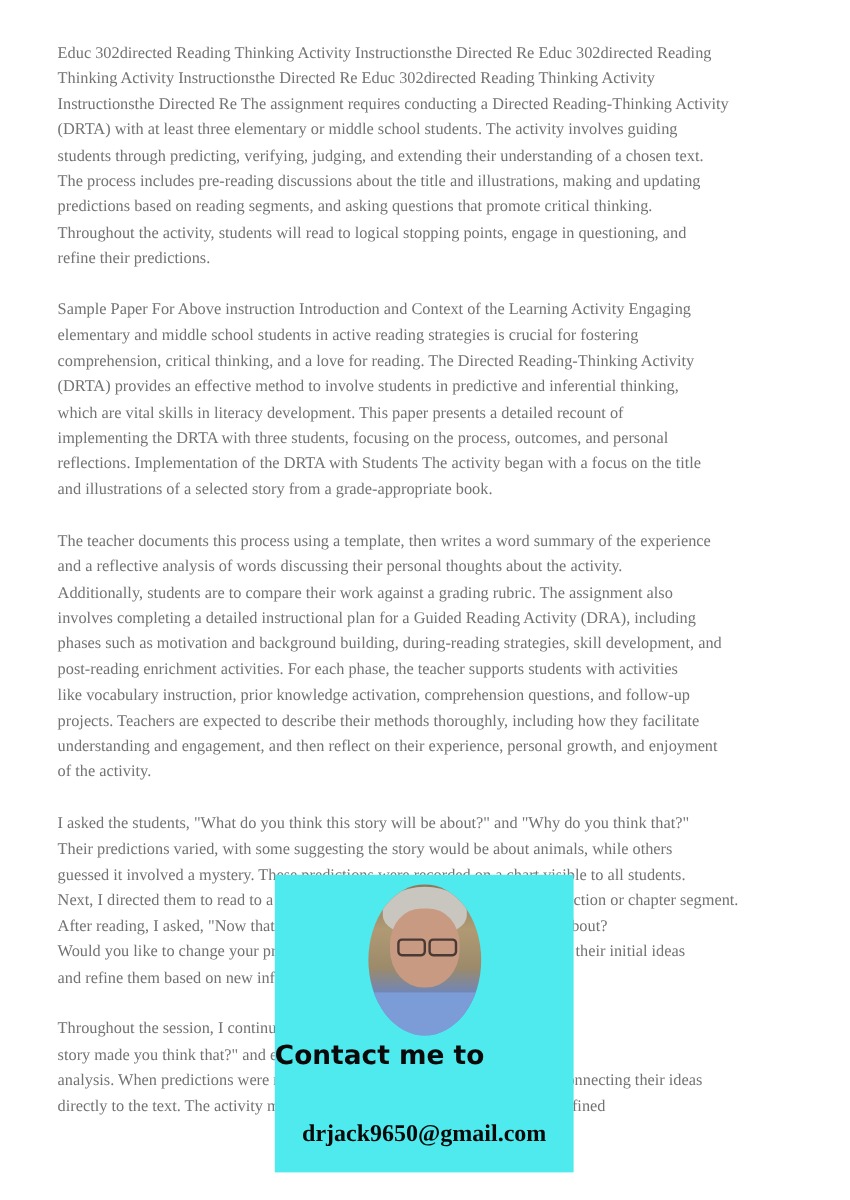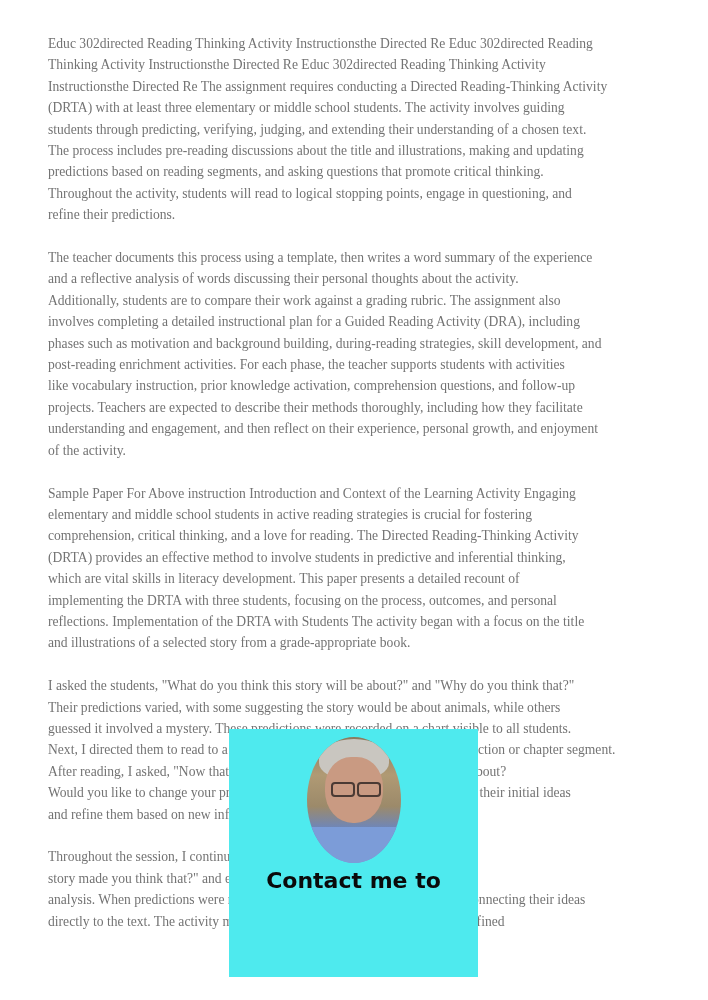--- a/index.html
+++ b/index.html
@@ -79,21 +79,21 @@
       top: 90px;
       width: 94px;
       height: 40px;
       background: #7c9cd8;
     }
     .ad-headline {
       position: absolute;
       left: 0;
       top: 136px;
       width: 249px;
-      text-align: center;
+      text-align: left;
       font-family: "DejaVu Sans", "Liberation Sans", sans-serif;
       font-weight: bold;
       font-size: 22px;
       line-height: 31px;
       color: #0a0a0a;
     }
     .ad-email {
       position: absolute;
       left: 0;
       top: 203px;
@@ -112,38 +112,38 @@
 <div class="page">
   <p class="para">Educ 302directed Reading Thinking Activity Instructionsthe Directed Re Educ 302directed Reading
 Thinking Activity Instructionsthe Directed Re Educ 302directed Reading Thinking Activity
 Instructionsthe Directed Re The assignment requires conducting a Directed Reading-Thinking Activity
 (DRTA) with at least three elementary or middle school students. The activity involves guiding
 students through predicting, verifying, judging, and extending their understanding of a chosen text.
 The process includes pre-reading discussions about the title and illustrations, making and updating
 predictions based on reading segments, and asking questions that promote critical thinking.
 Throughout the activity, students will read to logical stopping points, engage in questioning, and
 refine their predictions.</p>
+  <p class="para">Sample Paper For Above instruction Introduction and Context of the Learning Activity Engaging
+elementary and middle school students in active reading strategies is crucial for fostering
+comprehension, critical thinking, and a love for reading. The Directed Reading-Thinking Activity
+(DRTA) provides an effective method to involve students in predictive and inferential thinking,
+which are vital skills in literacy development. This paper presents a detailed recount of
+implementing the DRTA with three students, focusing on the process, outcomes, and personal
+reflections. Implementation of the DRTA with Students The activity began with a focus on the title
+and illustrations of a selected story from a grade-appropriate book.</p>
   <p class="para">The teacher documents this process using a template, then writes a word summary of the experience
 and a reflective analysis of words discussing their personal thoughts about the activity.
 Additionally, students are to compare their work against a grading rubric. The assignment also
 involves completing a detailed instructional plan for a Guided Reading Activity (DRA), including
 phases such as motivation and background building, during-reading strategies, skill development, and
 post-reading enrichment activities. For each phase, the teacher supports students with activities
 like vocabulary instruction, prior knowledge activation, comprehension questions, and follow-up
 projects. Teachers are expected to describe their methods thoroughly, including how they facilitate
 understanding and engagement, and then reflect on their experience, personal growth, and enjoyment
 of the activity.</p>
-  <p class="para">Sample Paper For Above instruction Introduction and Context of the Learning Activity Engaging
-elementary and middle school students in active reading strategies is crucial for fostering
-comprehension, critical thinking, and a love for reading. The Directed Reading-Thinking Activity
-(DRTA) provides an effective method to involve students in predictive and inferential thinking,
-which are vital skills in literacy development. This paper presents a detailed recount of
-implementing the DRTA with three students, focusing on the process, outcomes, and personal
-reflections. Implementation of the DRTA with Students The activity began with a focus on the title
-and illustrations of a selected story from a grade-appropriate book.</p>
   <p class="para">I asked the students, "What do you think this story will be about?" and "Why do you think that?"
 Their predictions varied, with some suggesting the story would be about animals, while others
 guessed it involved a mystery. These predictions were recorded on a chart visible to all students.
 Next, I directed them to read to a logical stopping point, such as the end of a section or chapter segment.
 After reading, I asked, "Now that you've read this part, what do you think it's about?
 Would you like to change your predictions?" This encouraged them to reassess their initial ideas
 and refine them based on new information.</p>
   <p class="para">Throughout the session, I continued to ask questions like, "What part of the
 story made you think that?" and encouraged engagement and critical
 analysis. When predictions were revised, students explained their reasoning, connecting their ideas
@@ -154,13 +154,14 @@
   <div class="portrait">
     <div class="shirt"></div>
     <div class="hair"></div>
     <div class="face"></div>
     <div class="glasses-l"></div>
     <div class="glasses-r"></div>
   </div>
   <div class="ad-headline">
     <div>Contact me to</div>
   </div>
+  <div class="ad-email">drjack9650@gmail.com</div>
 </div>
 
 </body></html>

